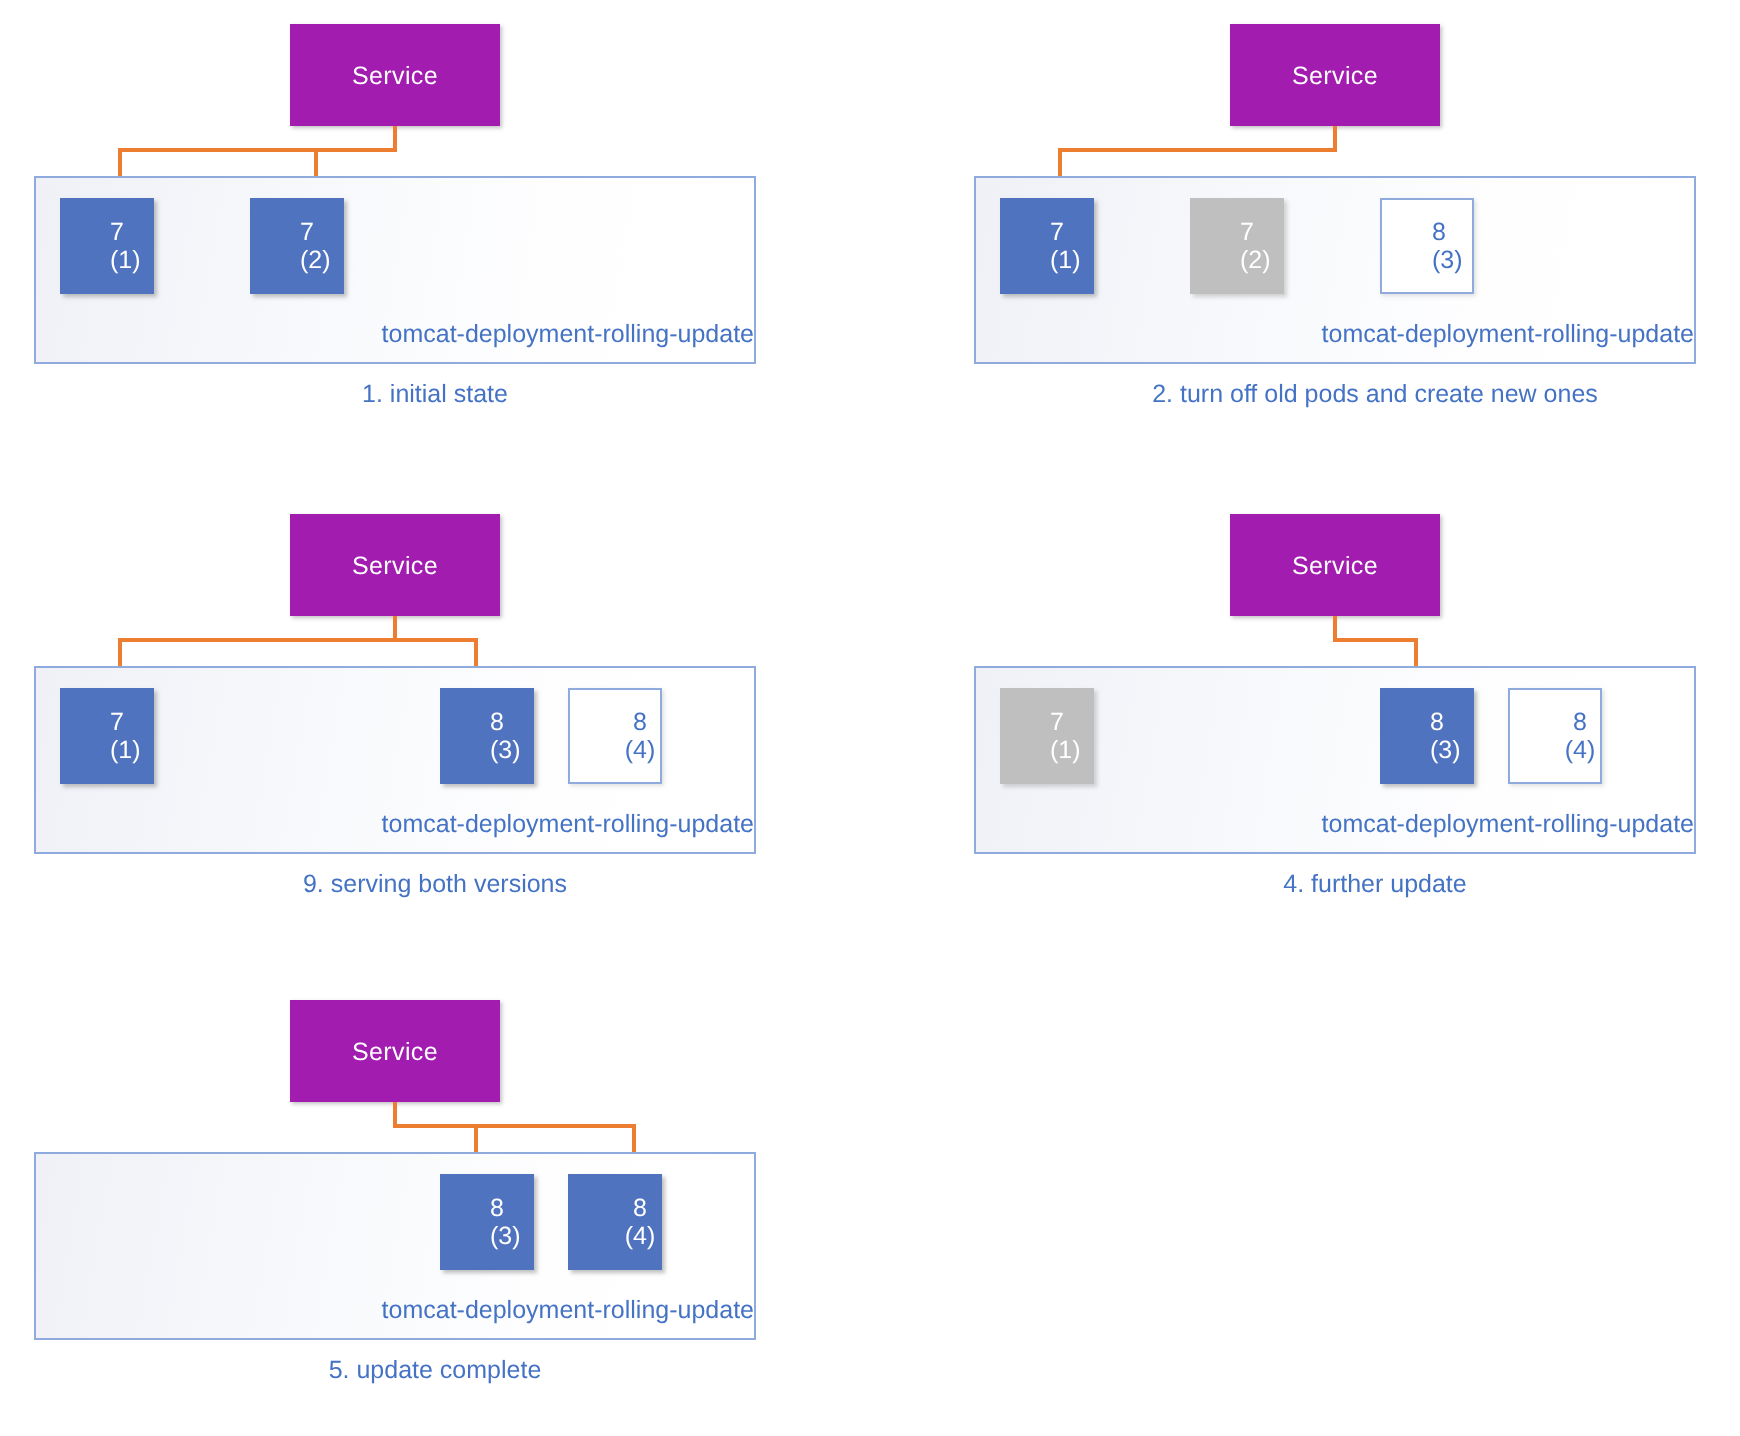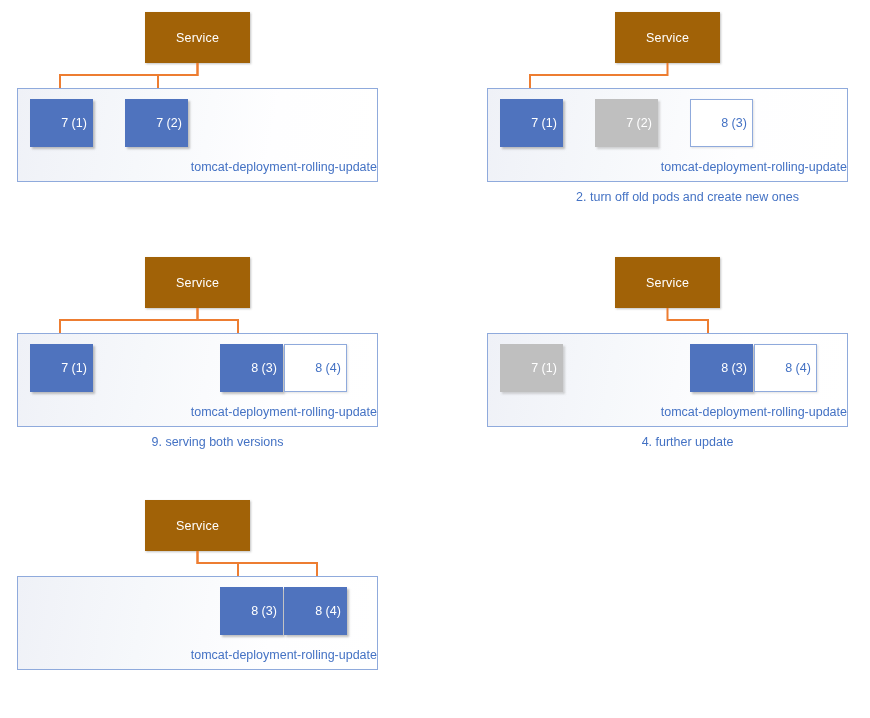--- a/index.html
+++ b/index.html
@@ -21,21 +21,21 @@
     height: 233px;
   }
 
   
   .service-box {
     position: absolute;
     left: 145px;
     top: 12px;
     width: 105px;
     height: 51px;
-    background: #a16207;
+    background: #a21caf;
     box-shadow: 1px 1px 2px rgba(120,120,120,0.45);
     display: flex;
     align-items: center;
     justify-content: center;
   }
   .service-label {
     color: #ffffff;
     font-size: 12.5px;
     letter-spacing: .2px;
   }
@@ -65,21 +65,21 @@
   .pod-row {
     position: absolute;
     left: 12px;
     top: 10px;
     width: 337px;
     height: 50px;
   }
   .pod {
     position: absolute;
     top: 0;
-    width: 63px;
+    width: 47px;
     height: 48px;
     display: flex;
     align-items: center;
     justify-content: center;
     font-size: 12.5px;
     box-sizing: border-box;
     padding-left: 25px;
   }
   .pod.slot0 { left: 0px; }
   .pod.slot1 { left: 95px; }
@@ -141,20 +141,21 @@
     <div class="pod-row">
       <div class="pod active slot0">
         <span>7 (1)</span>
       </div>
       <div class="pod active slot1">
         <span>7 (2)</span>
       </div>
     </div>
     <div class="deployment-name">tomcat-deployment-rolling-update</div>
   </div>
+  <div class="caption">1. initial state</div>
 </div>
 
 <div class="panel" style="left:470px; top:0px;">
   <div class="service-box">
     <span class="service-label">Service</span>
   </div>
   <svg class="connector">
     <path d="M197.5,63 L197.5,75 L60,75 L60,92" stroke="#ED7D31" stroke-width="2" fill="none"></path>
     <polygon points="60,103 54.5,92 65.5,92" fill="#ED7D31"></polygon>
   </svg>
@@ -241,13 +242,14 @@
     <div class="pod-row">
       <div class="pod active slot2">
         <span>8 (3)</span>
       </div>
       <div class="pod active slot3">
         <span>8 (4)</span>
       </div>
     </div>
     <div class="deployment-name">tomcat-deployment-rolling-update</div>
   </div>
+  <div class="caption">5. update complete</div>
 </div>
 
 </body></html>

